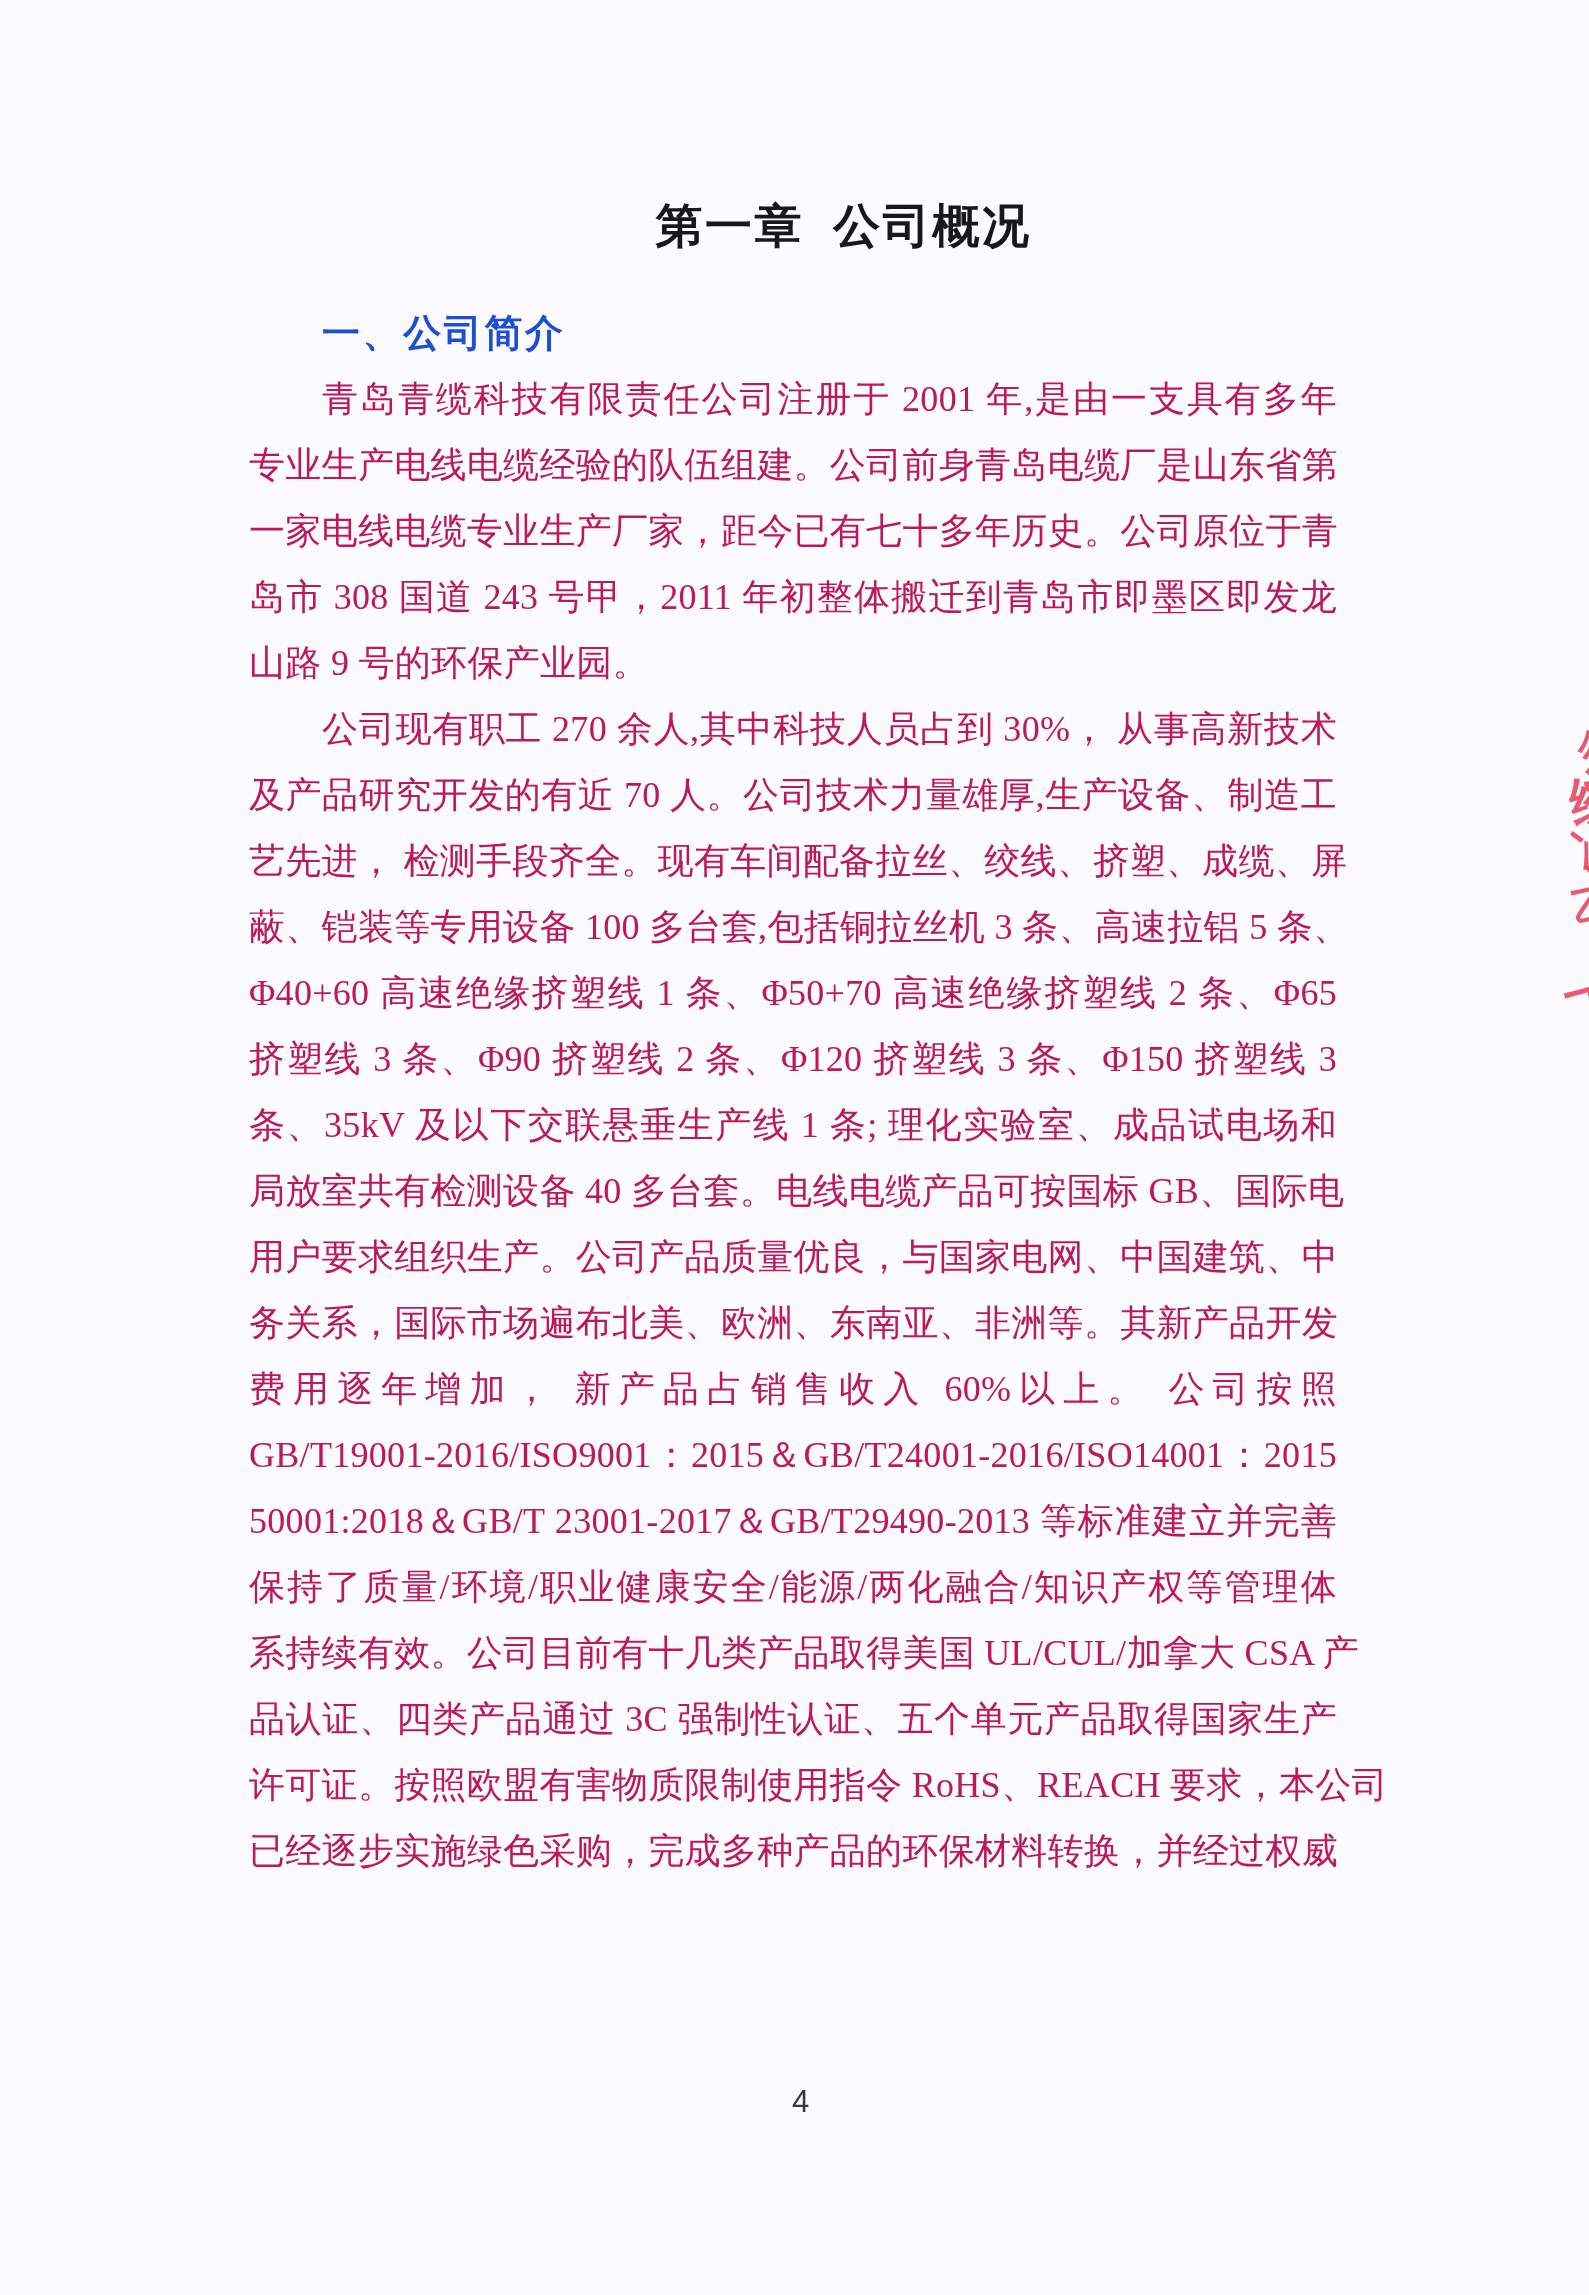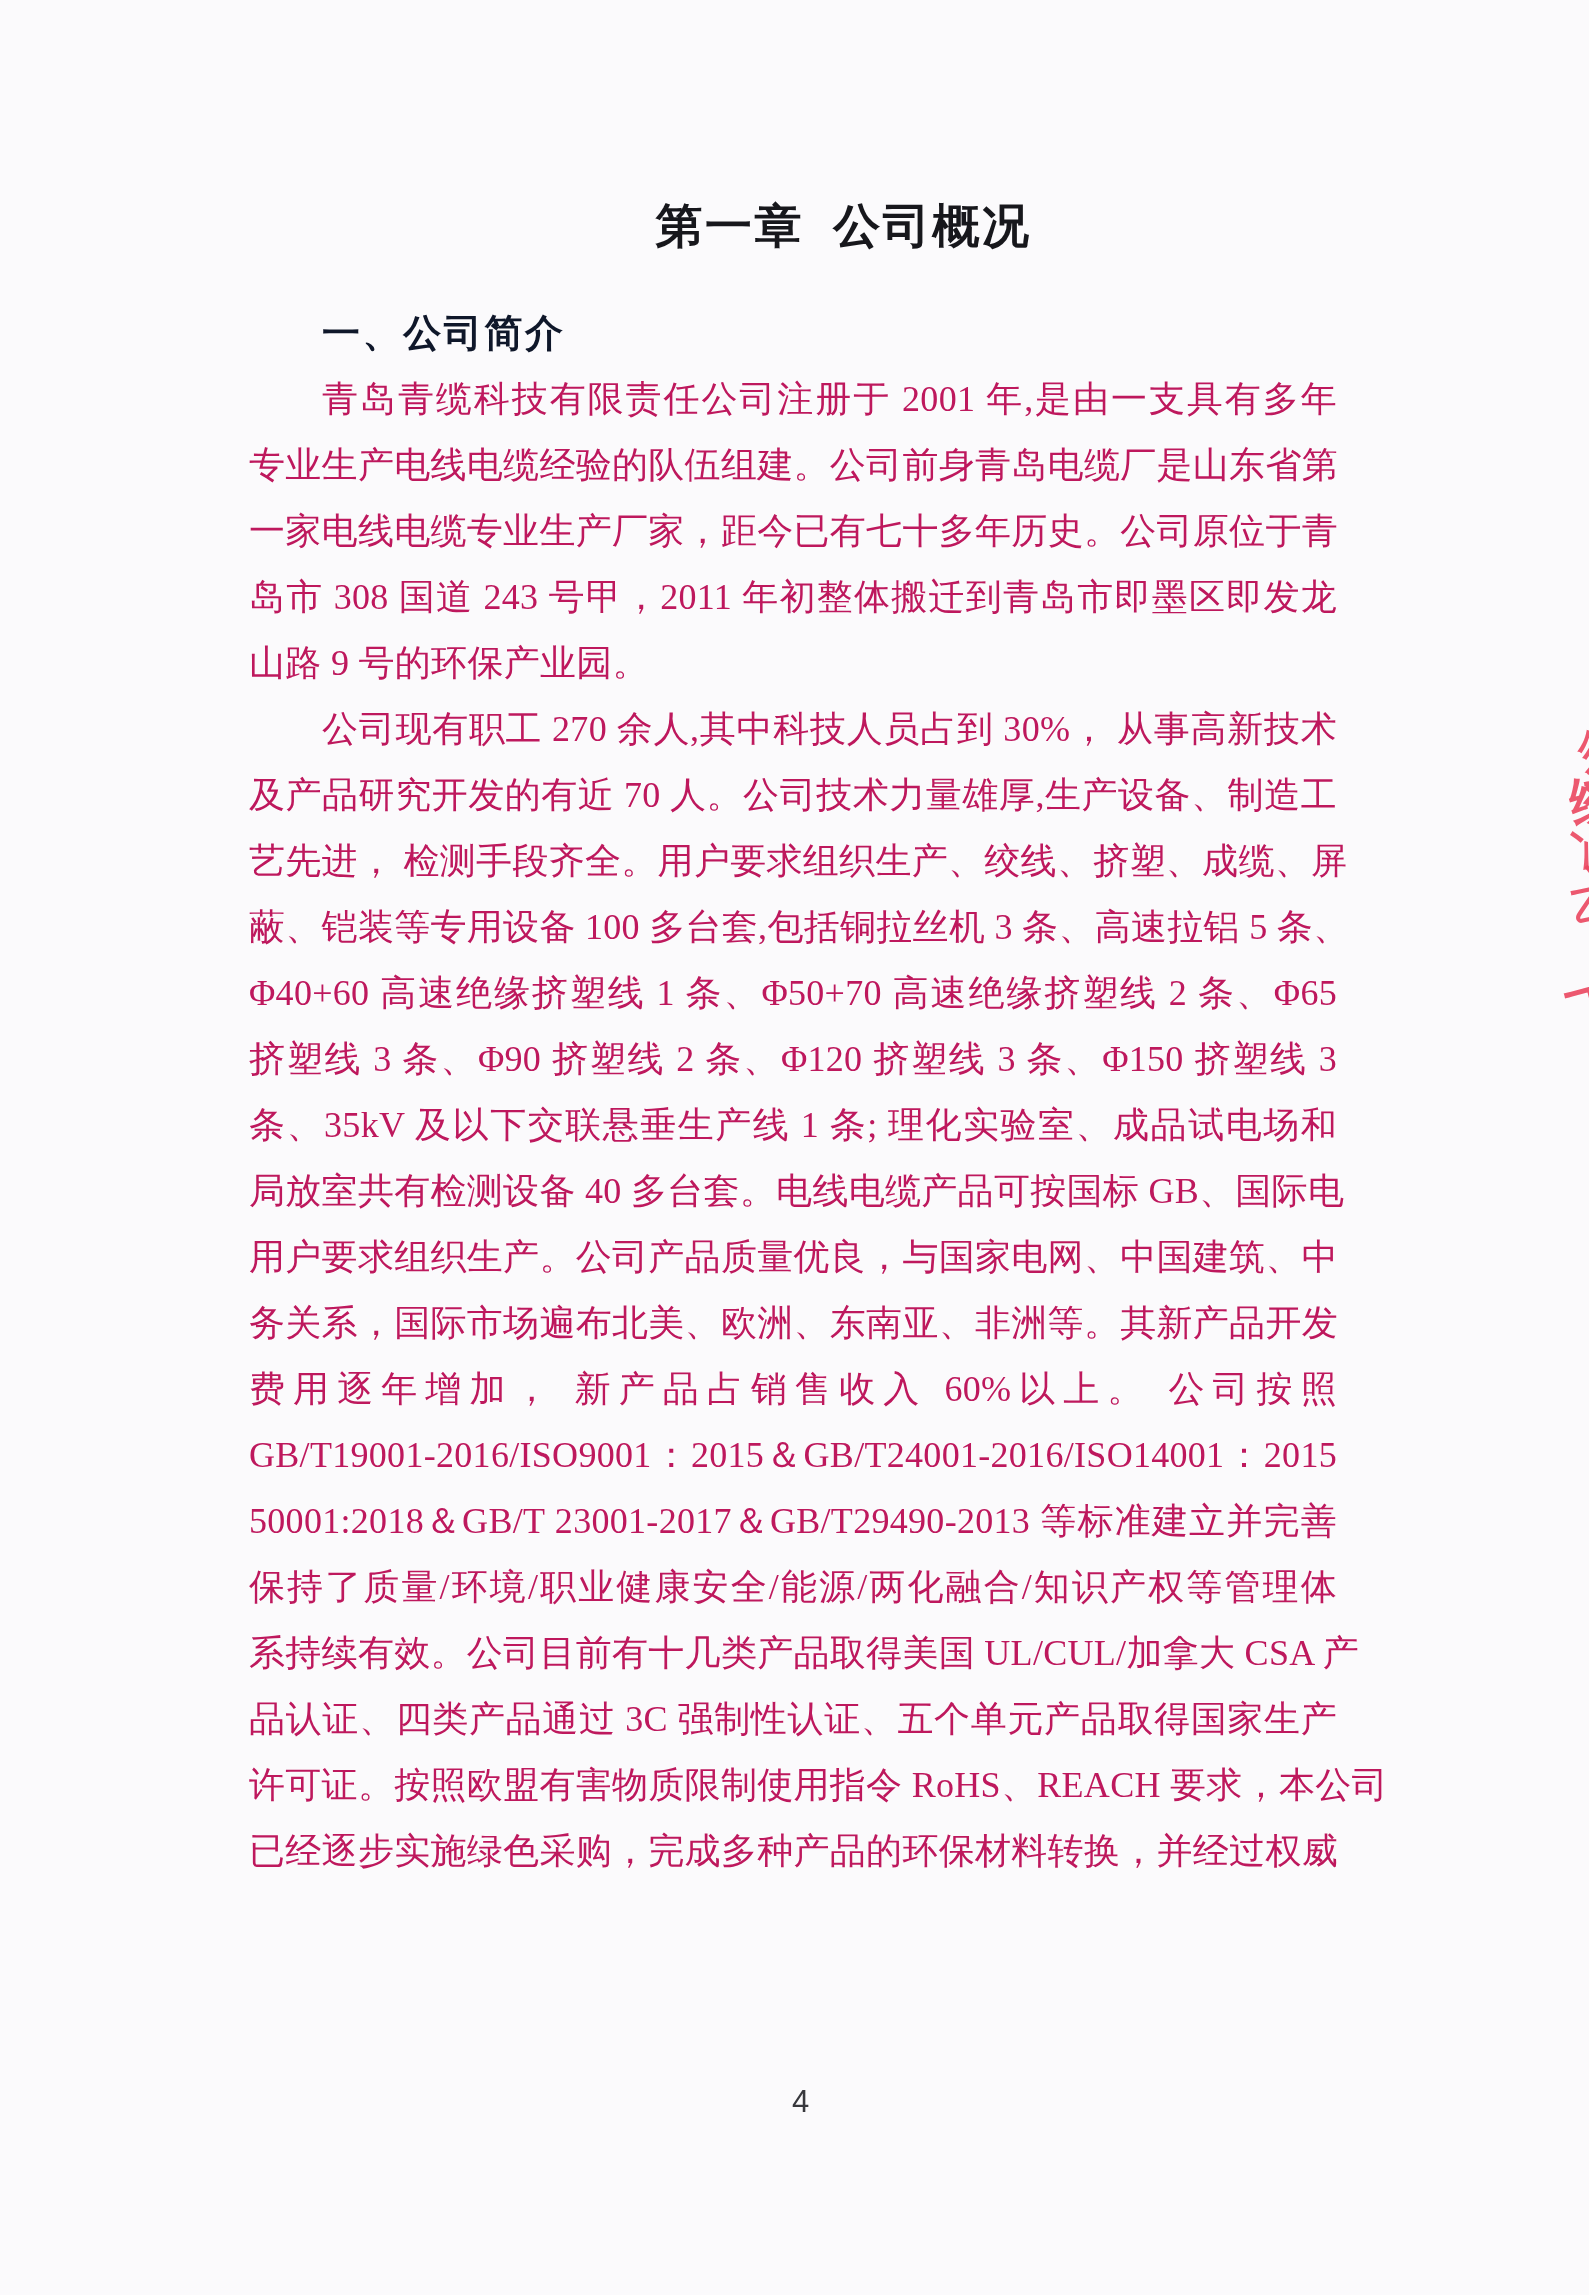--- a/index.html
+++ b/index.html
@@ -40,21 +40,21 @@
     top: 300px;
     width: 1088px;
   }
   .section-heading {
     height: 66px;
     line-height: 66px;
     padding-left: 73px;
     font-family: "Liberation Sans", "DejaVu Sans", sans-serif;
     font-weight: bold;
     font-size: 38px;
-    color: #0f172a;
+    color: #1d4ed8;
     letter-spacing: 2.6px;
   }
   .line {
     height: 66px;
     line-height: 66px;
     font-size: 36px;
     letter-spacing: 0.3px;
     text-align: justify;
     text-align-last: justify;
     text-justify: distribute;
@@ -97,21 +97,21 @@
   <div class="text-block">
     <div class="section-heading">一、公司简介</div>
     <div id="lines">
         <div class="line indent">青岛青缆科技有限责任公司注册于 2001 年,是由一支具有多年</div>
         <div class="line">专业生产电线电缆经验的队伍组建。公司前身青岛电缆厂是山东省第</div>
         <div class="line">一家电线电缆专业生产厂家，距今已有七十多年历史。公司原位于青</div>
         <div class="line">岛市 308 国道 243 号甲，2011 年初整体搬迁到青岛市即墨区即发龙</div>
         <div class="line left">山路 9 号的环保产业园。</div>
         <div class="line indent">公司现有职工 270 余人,其中科技人员占到 30%， 从事高新技术</div>
         <div class="line">及产品研究开发的有近 70 人。公司技术力量雄厚,生产设备、制造工</div>
-        <div class="line">艺先进， 检测手段齐全。用户要求组织生产、绞线、挤塑、成缆、屏</div>
+        <div class="line">艺先进， 检测手段齐全。现有车间配备拉丝、绞线、挤塑、成缆、屏</div>
         <div class="line">蔽、铠装等专用设备 100 多台套,包括铜拉丝机 3 条、高速拉铝 5 条、</div>
         <div class="line">Φ40+60 高速绝缘挤塑线 1 条、Φ50+70 高速绝缘挤塑线 2 条、Φ65</div>
         <div class="line">挤塑线 3 条、Φ90 挤塑线 2 条、Φ120 挤塑线 3 条、Φ150 挤塑线 3</div>
         <div class="line">条、35kV 及以下交联悬垂生产线 1 条; 理化实验室、成品试电场和</div>
         <div class="line">局放室共有检测设备 40 多台套。电线电缆产品可按国标 GB、国际电</div>
         <div class="line">用户要求组织生产。公司产品质量优良，与国家电网、中国建筑、中</div>
         <div class="line">务关系，国际市场遍布北美、欧洲、东南亚、非洲等。其新产品开发</div>
         <div class="line">费用逐年增加， 新产品占销售收入 60%以上。 公司按照</div>
         <div class="line">GB/T19001-2016/ISO9001：2015＆GB/T24001-2016/ISO14001：2015</div>
         <div class="line">50001:2018＆GB/T 23001-2017＆GB/T29490-2013 等标准建立并完善</div>

